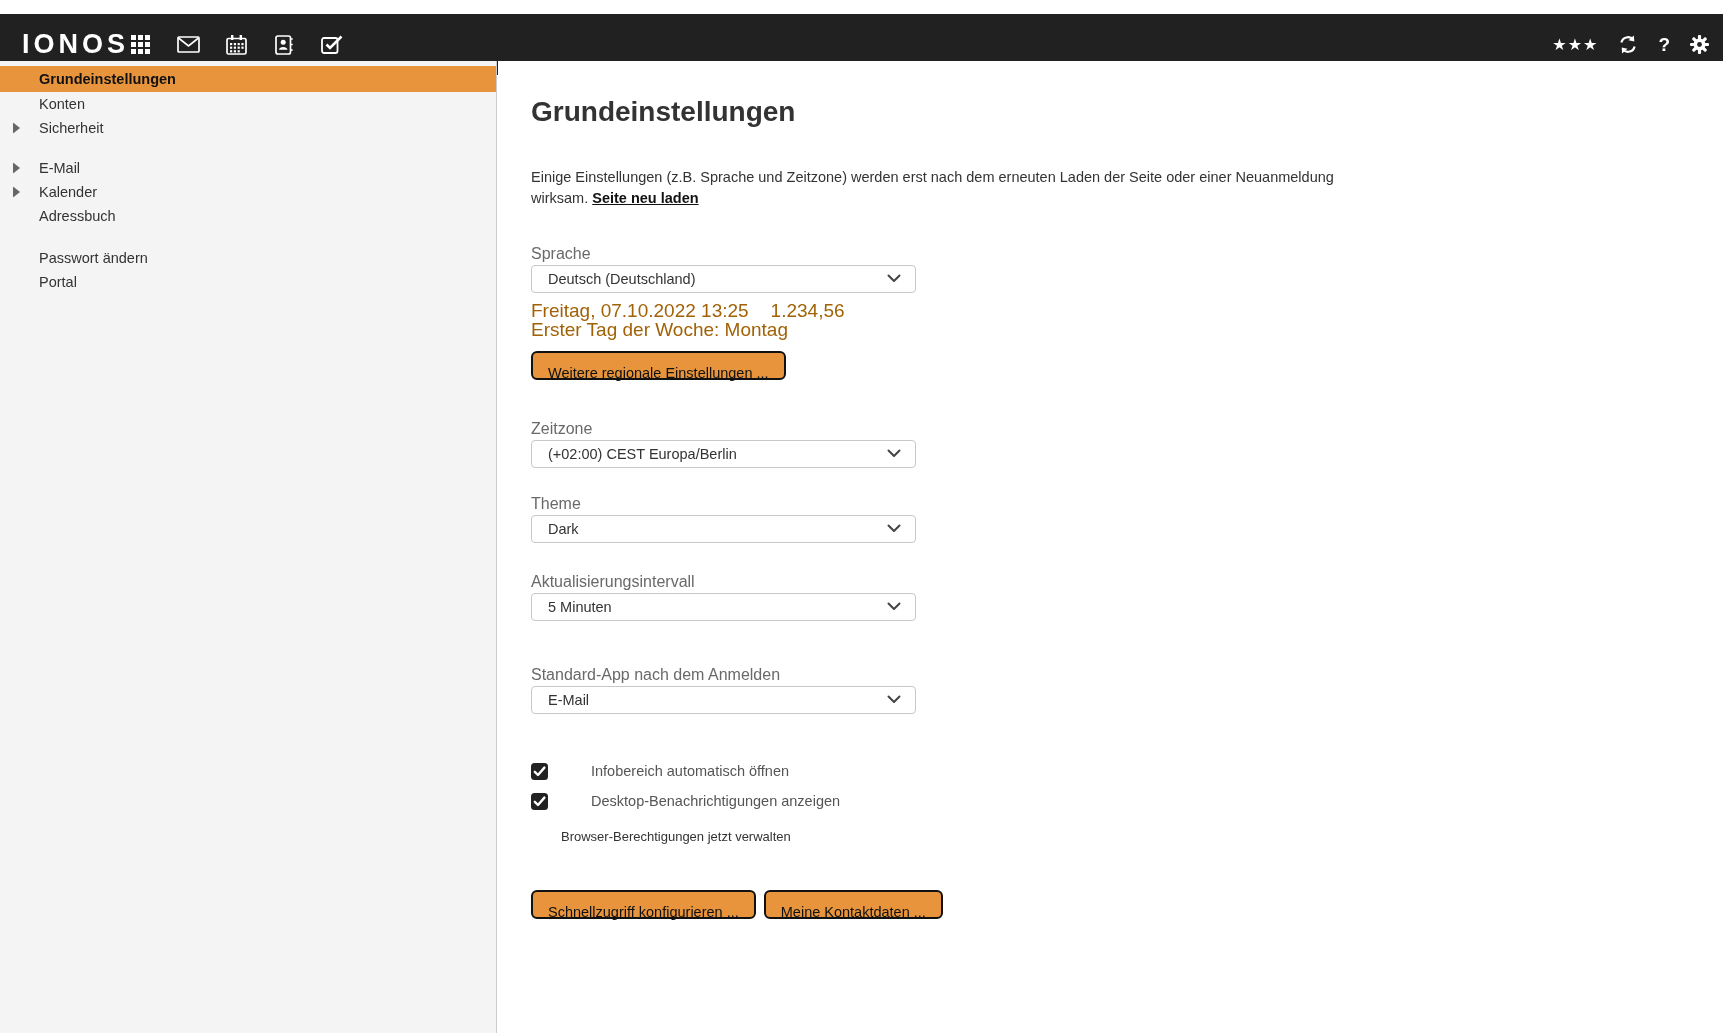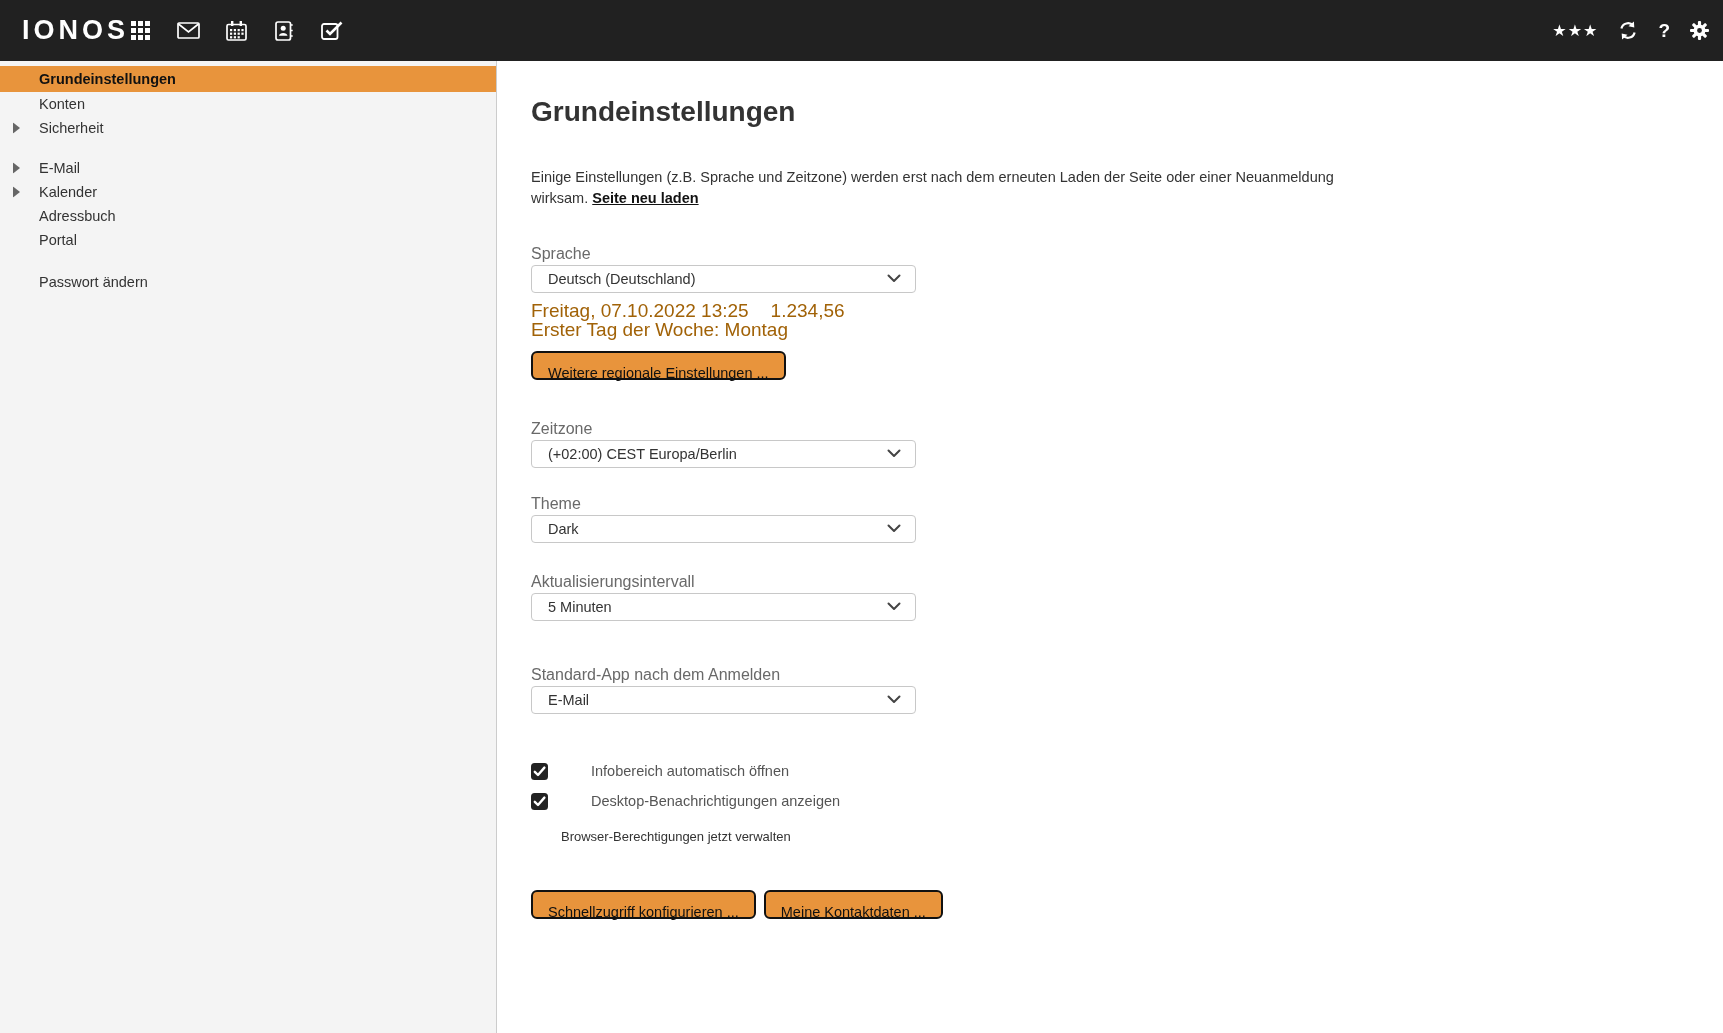--- a/index.html
+++ b/index.html
@@ -1,21 +1,21 @@
 <!DOCTYPE html>
 <html><head>
 <meta charset="utf-8">
 <style>
   * { box-sizing: border-box; margin: 0; padding: 0; }
   html, body { width: 1723px; height: 1033px; overflow: hidden; }
   body { font-family: "Liberation Sans", "DejaVu Sans", sans-serif; background: #fff; position: relative; }
 
   
   .topbar {
-    position: absolute; top: 0; left: 0; width: 1723px; height: 61px;
+    position: absolute; top: 14px; left: 0; width: 1723px; height: 61px;
     background: #212121; display: flex; align-items: center;
   }
   .logo {
     color: #fff; font-weight: 700; font-size: 27px; letter-spacing: 4px;
     margin-left: 22px; width: 92px; font-stretch: condensed; cursor: pointer;
   }
   .app-icons { display: flex; align-items: center; margin-left: 14px; }
   .icon-btn {
     width: 24px; height: 24px; display: flex; align-items: center; justify-content: center;
     cursor: pointer;
@@ -206,25 +206,25 @@
     <span class="expander">
       <svg width="7" height="11" viewBox="0 0 7 11">
           <polygon points="0,0 0,11 7,5.5" fill="#666"></polygon>
         </svg>
     </span>
     <span>Kalender</span>
   </div>
   <div class="side-item">
     <span>Adressbuch</span>
   </div>
-  <div class="side-item">
-    <span>Portal</span>
-  </div>
   <div class="side-item gap-lg">
     <span>Passwort ändern</span>
+  </div>
+  <div class="side-item">
+    <span>Portal</span>
   </div>
 </nav>
 
 <main class="content">
   <h1 class="page-title">Grundeinstellungen</h1>
 
   <p class="notice"><span>Einige Einstellungen (z.B. Sprache und Zeitzone) werden erst nach dem erneuten Laden der Seite oder einer Neuanmeldung wirksam.</span>
     <a>Seite neu laden</a></p>
 
   

